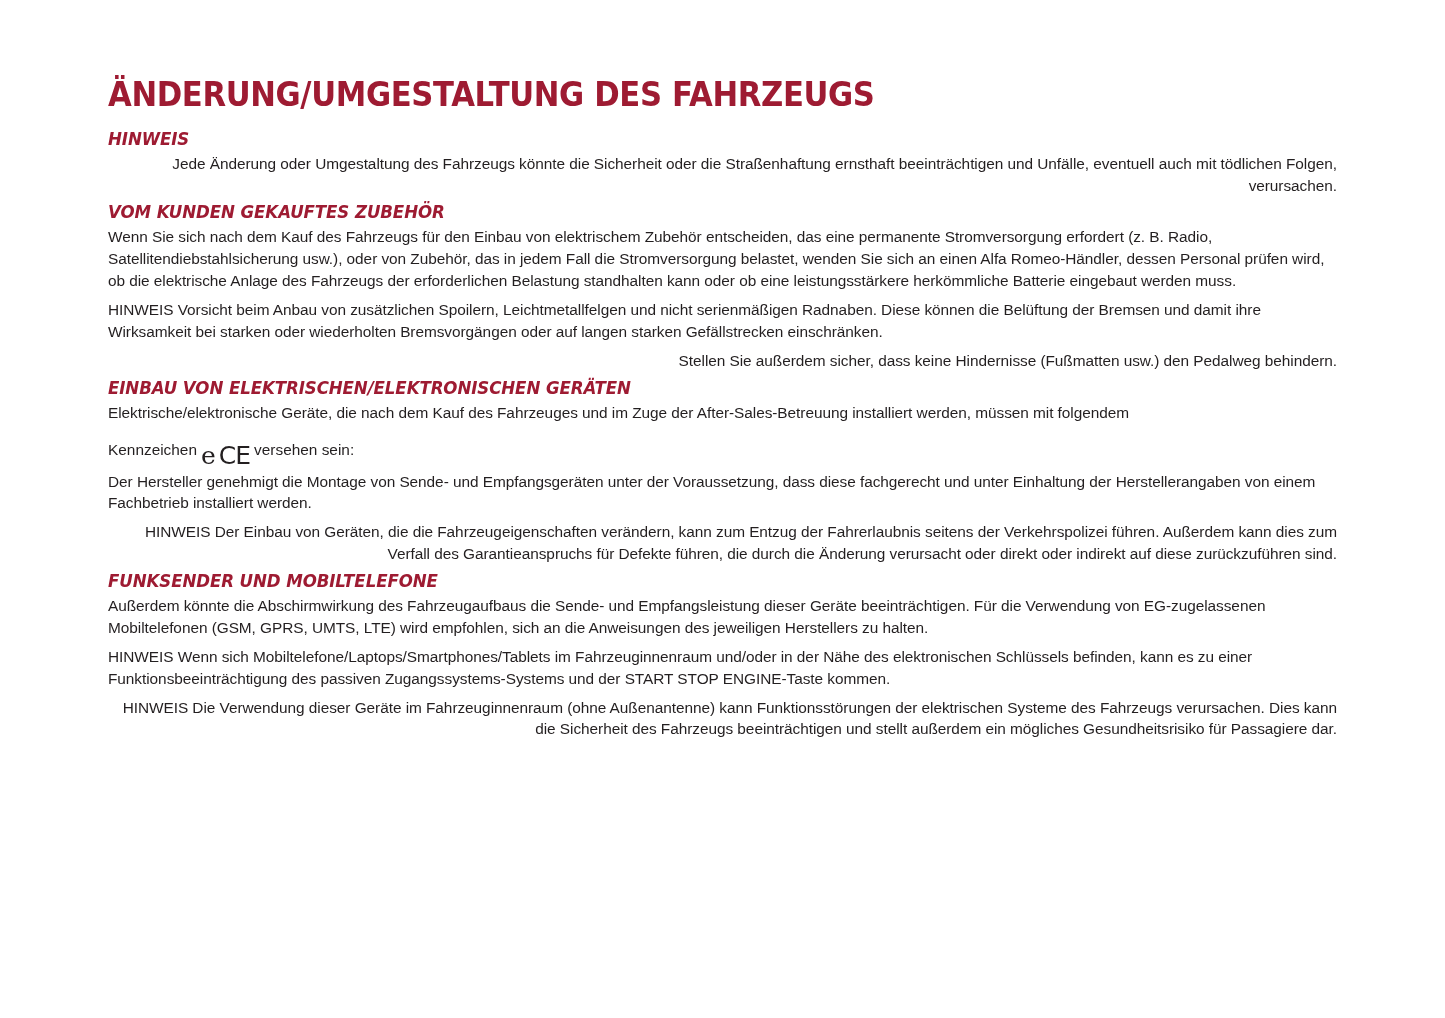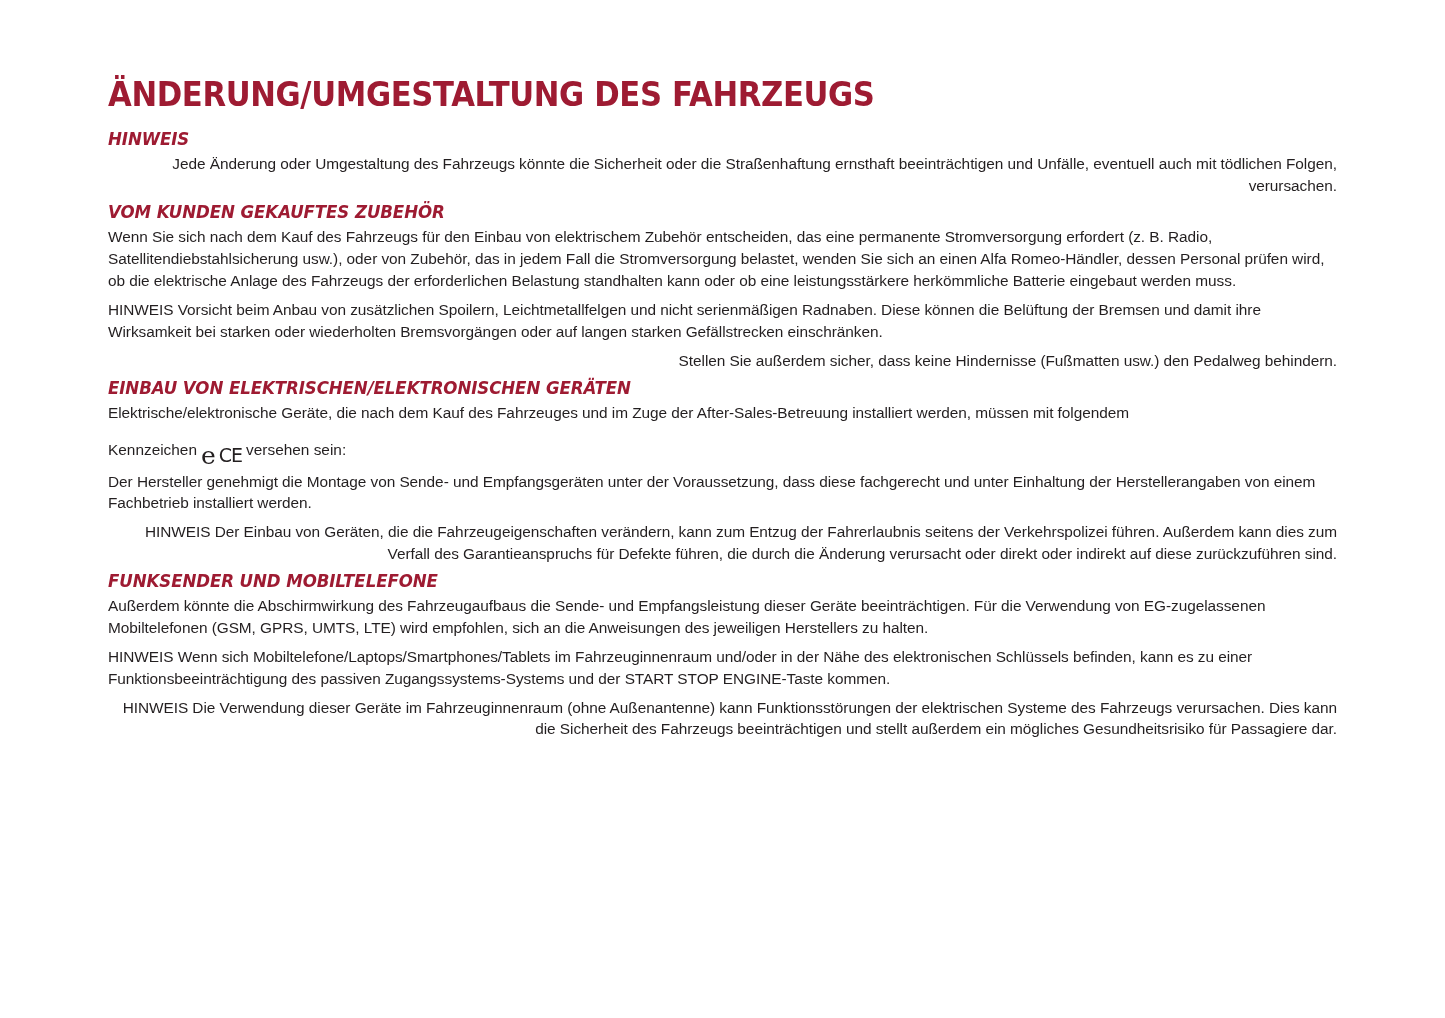--- a/index.html
+++ b/index.html
@@ -84,21 +84,21 @@
   }
   .mark-e {
     font-family: "DejaVu Serif", serif;
     font-size: 25px;
     line-height: 1;
     font-weight: 400;
     color: #231f20;
   }
   .mark-ce {
     font-family: "DejaVu Sans", sans-serif;
-    font-size: 19px;
+    font-size: 25px;
     line-height: 1;
     color: #231f20;
     letter-spacing: -1px;
   }
 </style>
 </head>
 <body>
 
 <div class="page">
 

